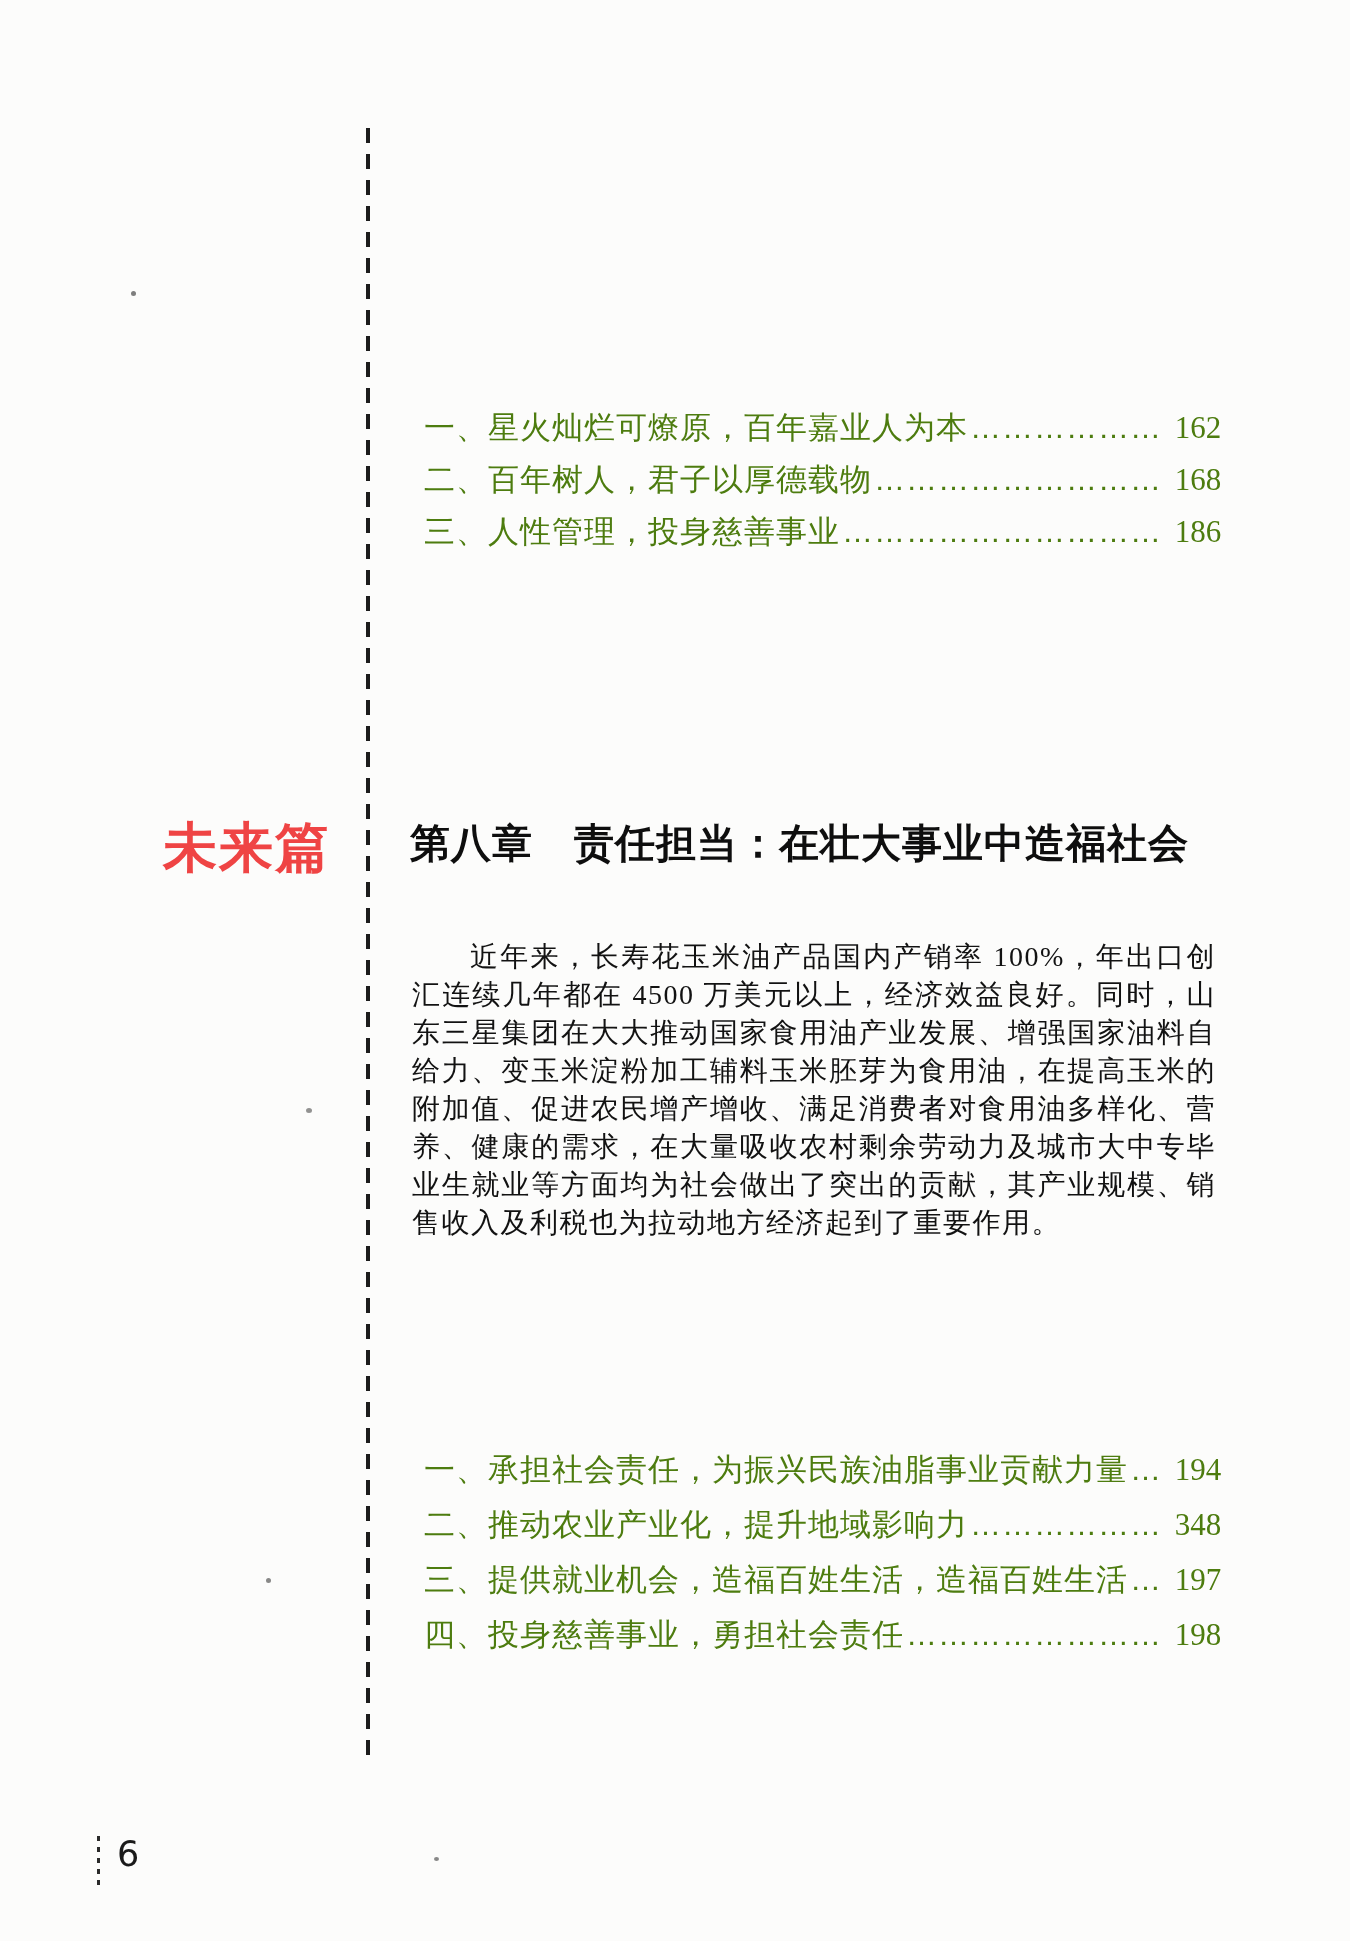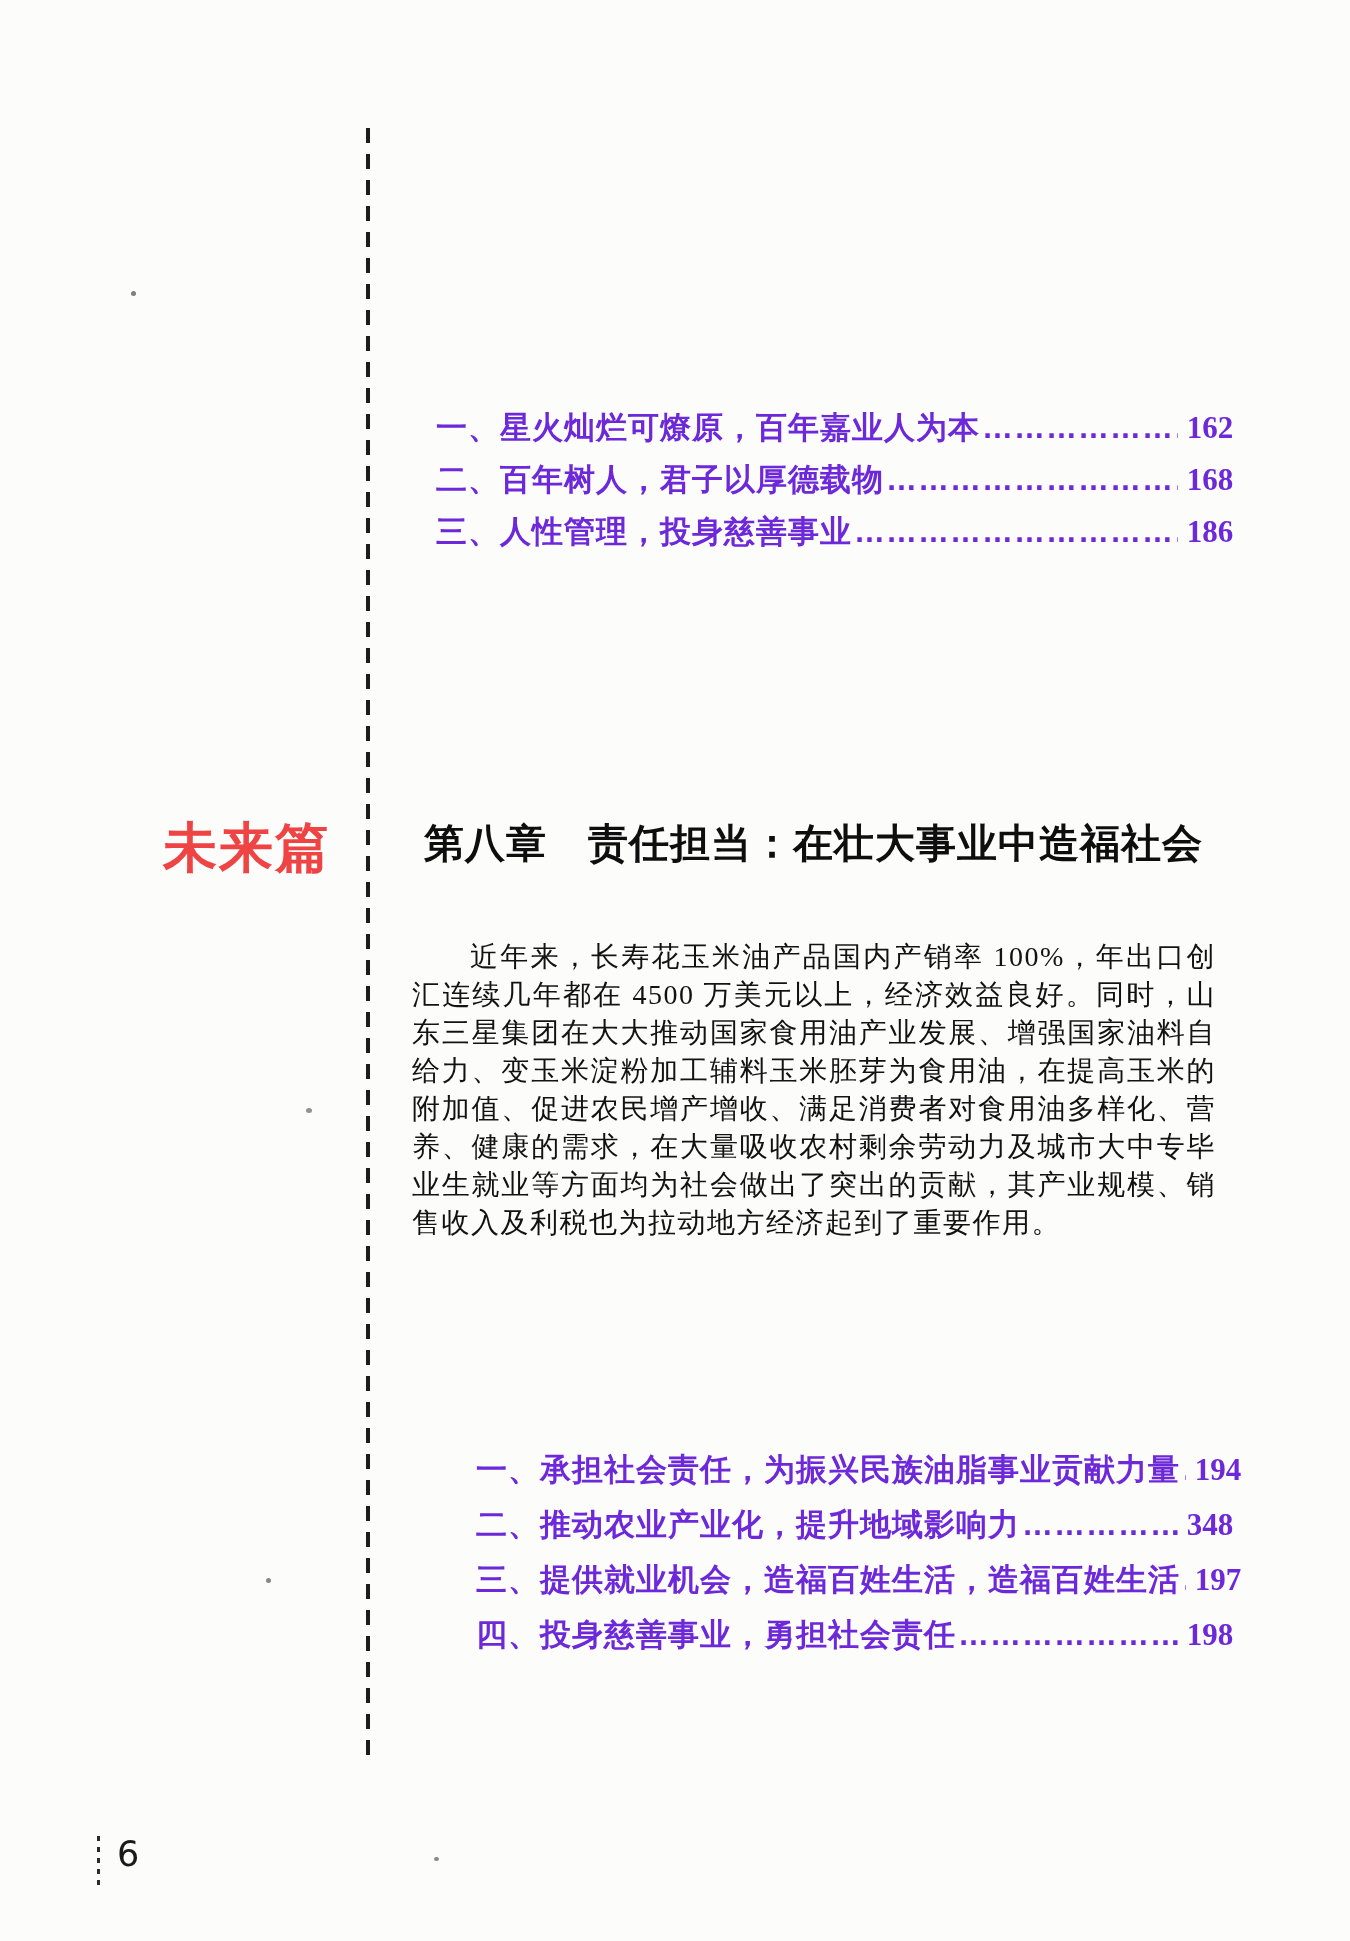--- a/index.html
+++ b/index.html
@@ -28,41 +28,41 @@
   .body-para{
     position:absolute;left:412px;width:804px;
     font-size:28px;letter-spacing:1.5px;
     text-align:justify;text-justify:inter-ideograph;
     text-indent:58px;color:#121212;
   }
   .para-top{top:136px;line-height:46px;}
   .para-chapter{top:938px;line-height:38px;}
   
   .toc{
-    position:absolute;left:436px;width:806px;
+    position:absolute;left:424px;width:806px;
     font-family:"Liberation Sans", sans-serif;
-    font-size:31px;color:#6d28d9;font-weight:bold;
+    font-size:31px;color:#4d7c0f;
   }
   .toc-1{top:406px;}
   .toc-2{top:1448px;}
   .toc-row{display:flex;align-items:baseline;line-height:44px;}
   .toc-1 .toc-row{margin-bottom:8px;}
-  .toc-2 .toc-row{margin-bottom:11px;margin-left:40px;}
+  .toc-2 .toc-row{margin-bottom:11px;}
   .toc-label{white-space:nowrap;letter-spacing:1px;}
   .toc-dots{
     flex:1 1 auto;overflow:hidden;white-space:nowrap;
     letter-spacing:1px;padding:0 4px 0 2px;
   }
   .toc-page{
     flex:0 0 auto;min-width:64px;text-align:center;
     font-family:"Liberation Serif", serif;font-size:31px;
   }
   
   .chapter-heading{
-    position:absolute;left:424px;top:816px;width:820px;
+    position:absolute;left:410px;top:816px;width:820px;
     font-family:"Liberation Sans", sans-serif;
     font-weight:bold;font-size:40px;letter-spacing:1px;
     white-space:nowrap;color:#0e0e0e;
   }
   
   .footer-dashes{
     position:absolute;left:97px;top:1836px;width:3px;height:54px;
     background:repeating-linear-gradient(180deg,#2a2a2a 0 5px,transparent 5px 11px);
   }
   .footer-page-number{

